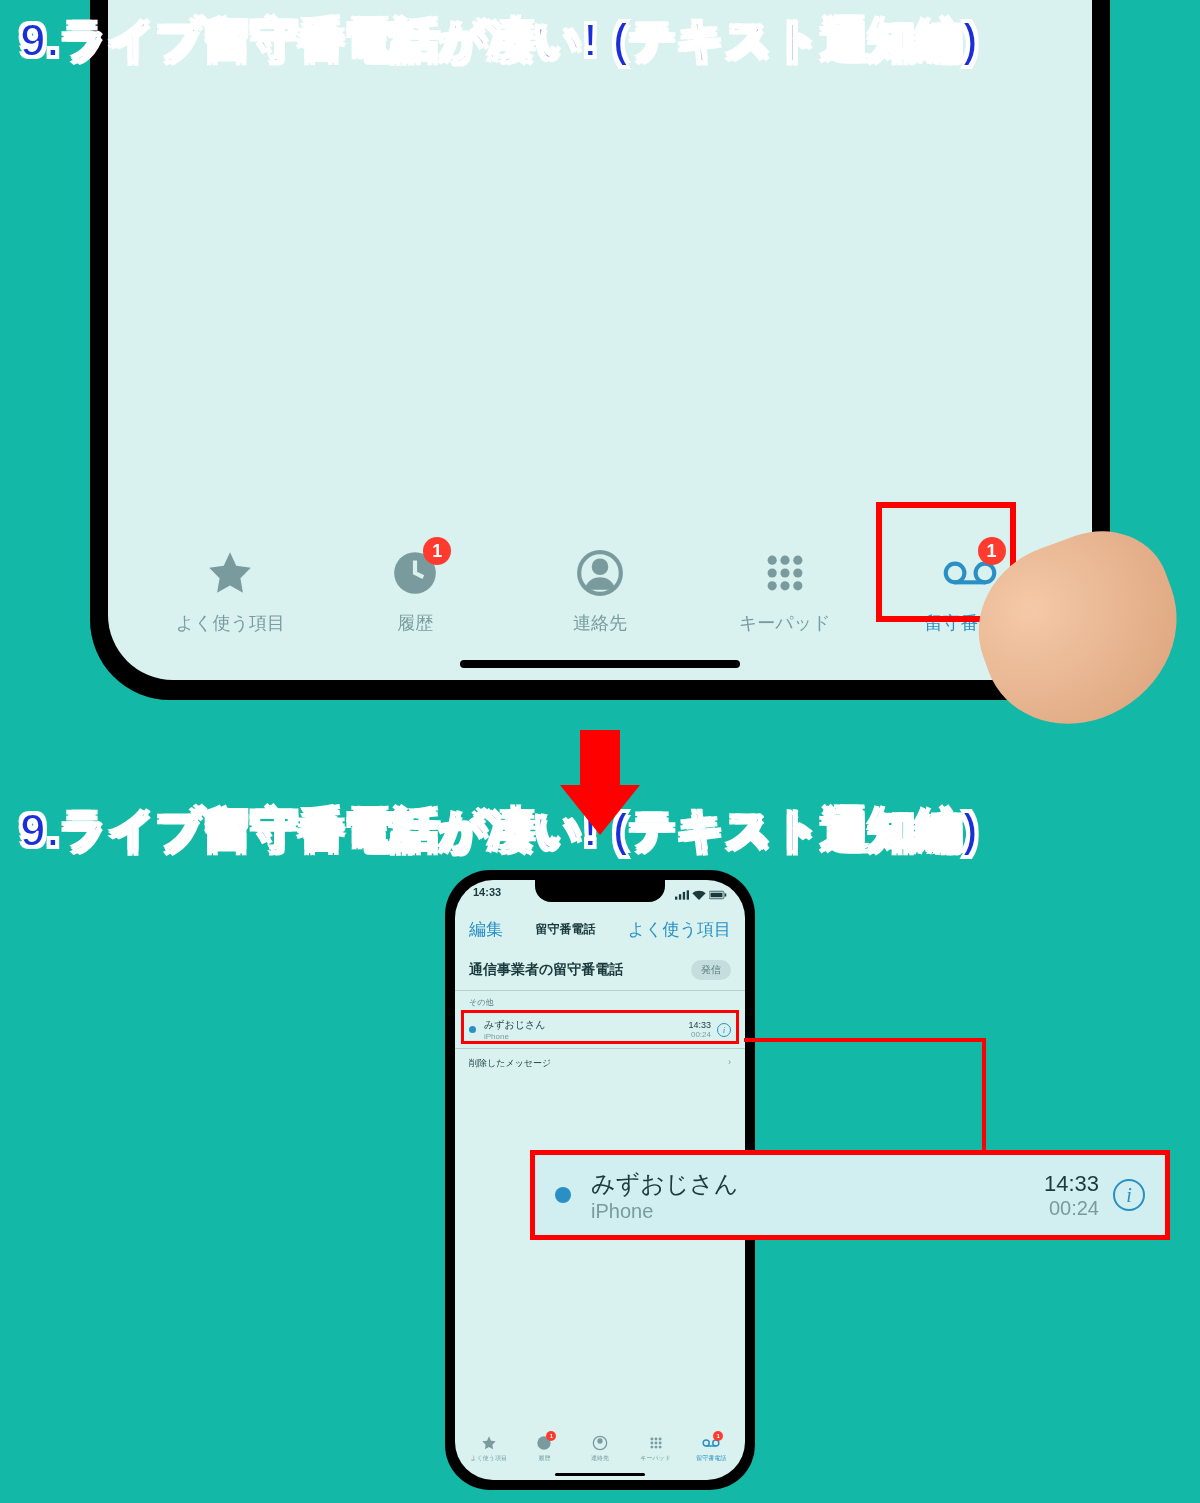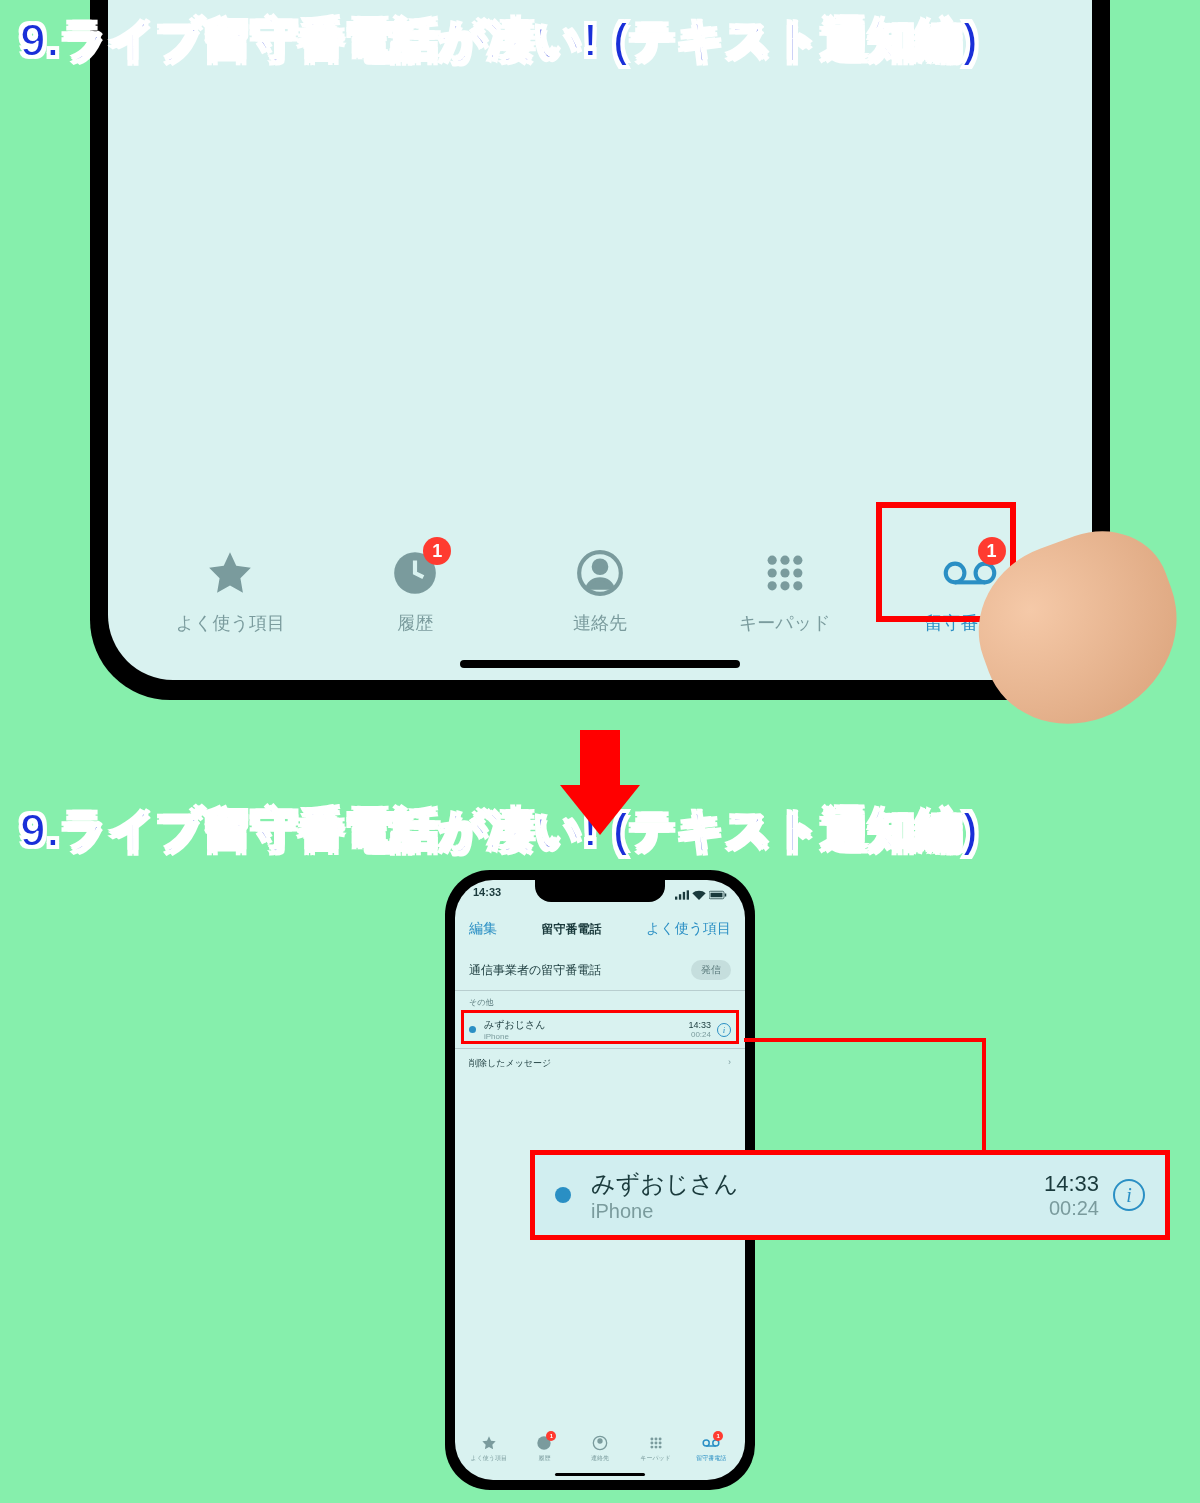--- a/index.html
+++ b/index.html
@@ -1,18 +1,18 @@
 <!DOCTYPE html>
 <html><head>
 <meta charset="utf-8">
 <style>
 * { margin: 0; padding: 0; box-sizing: border-box; }
 body { width: 1200px; height: 1503px; background: #e8e0d8; font-family: -apple-system, "Hiragino Sans", sans-serif; position: relative; overflow: hidden; }
 
-.panel { position: relative; width: 100%; background: #86efac; }
+.panel { position: relative; width: 100%; background: #14b8a6; }
 .panel-top { height: 740px; }
 .panel-bottom { height: 763px; }
 
 .title-banner { position: absolute; top: 10px; left: 20px; font-size: 46px; font-weight: 900; color: #1a2fd8; -webkit-text-stroke: 2px #fff; text-shadow: -3px -3px 0 #fff, 3px -3px 0 #fff, -3px 3px 0 #fff, 3px 3px 0 #fff; letter-spacing: 1px; z-index: 100; }
 
 
 .phone-top { position: absolute; top: 0; left: 50%; transform: translateX(-50%); width: 1020px; height: 700px; background: #000; border-radius: 0 0 80px 80px; padding: 0 18px 18px 18px; }
 .phone-top-screen { width: 100%; height: 680px; background: #d9f2f0; border-radius: 0 0 65px 65px; position: relative; overflow: hidden; }
 
 .tab-bar-top { position: absolute; bottom: 35px; left: 0; right: 0; height: 110px; display: flex; justify-content: space-around; align-items: center; padding: 0 30px; }
@@ -34,26 +34,26 @@
 
 
 .phone-bottom { position: absolute; top: 130px; left: 50%; transform: translateX(-50%); width: 310px; height: 620px; background: #000; border-radius: 45px; padding: 10px; }
 .phone-bottom-screen { width: 100%; height: 100%; background: #d9f2f0; border-radius: 38px; position: relative; overflow: hidden; }
 .notch { position: absolute; top: 0; left: 50%; transform: translateX(-50%); width: 130px; height: 22px; background: #000; border-radius: 0 0 16px 16px; z-index: 10; }
 
 .status-bar { position: absolute; top: 6px; left: 0; right: 0; height: 18px; display: flex; justify-content: space-between; padding: 0 18px; font-size: 11px; font-weight: 600; color: #1a3a3c; }
 .status-right { display: flex; gap: 3px; align-items: center; }
 
 .nav-header { position: absolute; top: 34px; left: 0; right: 0; height: 30px; display: flex; justify-content: space-between; align-items: center; padding: 0 14px; }
-.nav-link { color: #2a8fc4; font-size: 14px; }
+.nav-link { color: #2a8fc4; font-size: 17px; }
 .nav-title { font-size: 12px; font-weight: 600; color: #1a3a3c; }
 
 .content-area { position: absolute; top: 70px; left: 0; right: 0; bottom: 60px; }
 .carrier-row { display: flex; justify-content: space-between; align-items: center; padding: 10px 14px; border-bottom: 0.5px solid #b8cecf; }
-.carrier-text { font-size: 12px; font-weight: 400; color: #1a3a3c; }
+.carrier-text { font-size: 14px; font-weight: 700; color: #1a3a3c; }
 .call-btn { font-size: 10px; color: #5a7a7c; background: #c5dedd; padding: 3px 10px; border-radius: 10px; }
 
 .section-label { font-size: 8px; color: #5a7a7c; padding: 6px 14px 3px; }
 
 .vm-row { display: flex; align-items: center; padding: 7px 14px; border-bottom: 0.5px solid #b8cecf; position: relative; }
 .blue-dot { width: 7px; height: 7px; background: #2a8fc4; border-radius: 50%; margin-right: 8px; }
 .vm-info { flex: 1; }
 .vm-name { font-size: 10px; color: #1a3a3c; font-weight: 500; }
 .vm-sub { font-size: 8px; color: #7a9b9d; }
 .vm-time { text-align: right; margin-right: 6px; }

